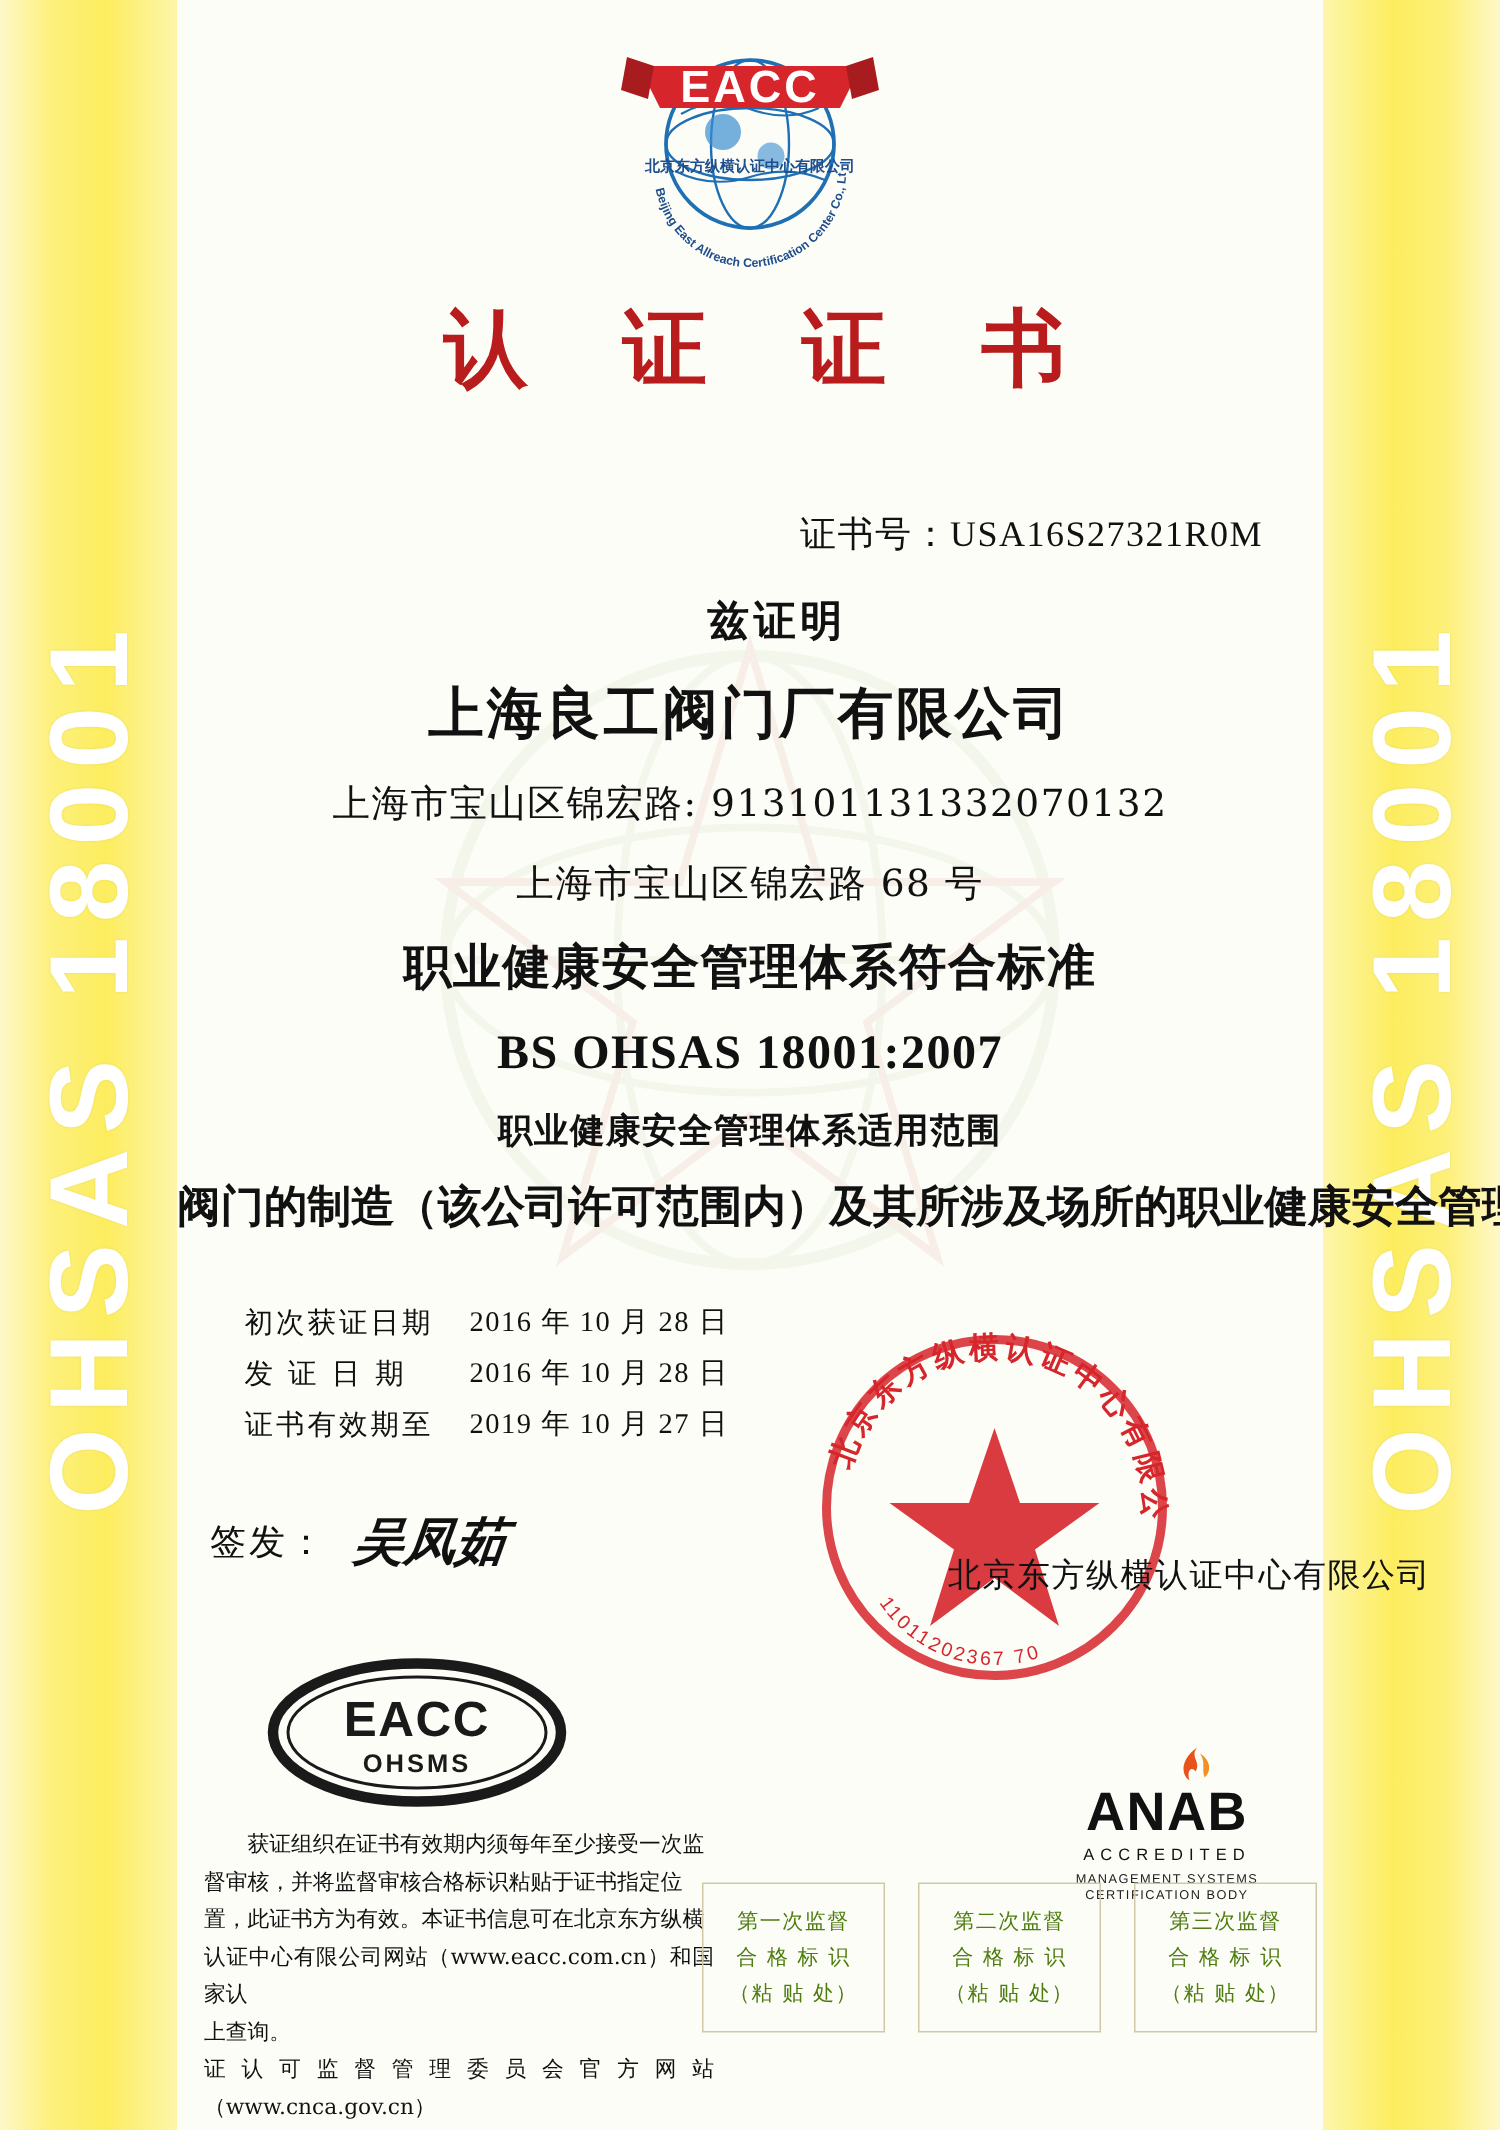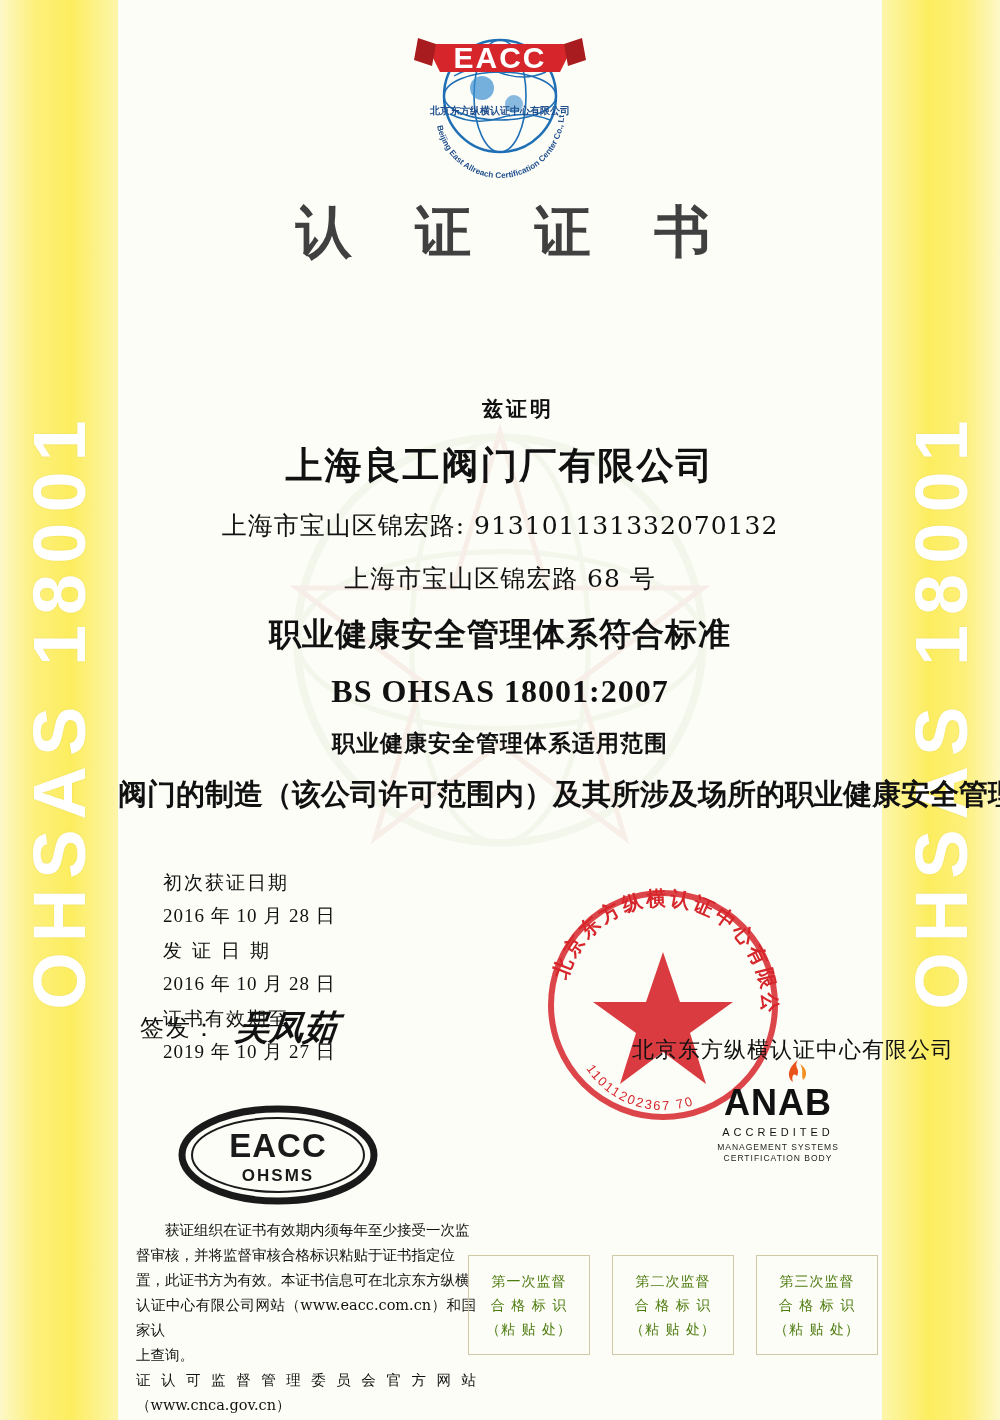--- a/index.html
+++ b/index.html
@@ -75,21 +75,21 @@
   .title {
     position: absolute;
     left: 6px;
     right: 0;
     top: 195px;
     text-align: center;
     font-family: "DejaVu Serif", serif;
     font-weight: bold;
     font-size: 56px;
     letter-spacing: 22px;
-    color: #404040;
+    color: #b91c1c;
     text-indent: 22px;
   }
   .cert-no {
     position: absolute;
     right: 40px;
     top: 340px;
     font-size: 24px;
     color: #111;
     letter-spacing: 1px;
   }
@@ -99,21 +99,21 @@
   .body-block {
     position: absolute;
     left: 0; right: 0;
     top: 395px;
     text-align: center;
     color: #111;
   }
   .line { margin: 0 0 14px 0; }
   .l-hereby {
     font-family: "DejaVu Serif", serif;
-    font-size: 21px;
+    font-size: 28px;
     font-weight: bold;
     letter-spacing: 3px;
     padding-left: 0;
     text-align: center;
     margin-bottom: 18px;
     margin-left: 36px;
   }
   .l-company {
     font-family: "DejaVu Sans", sans-serif;
     font-size: 37px;
@@ -164,21 +164,21 @@
 
   .dates {
     position: absolute;
     left: 45px;
     top: 865px;
     font-family: "DejaVu Serif", serif;
     font-size: 19px;
     color: #111;
     line-height: 34px;
   }
-  .dates .row { display: flex; flex-direction: column; }
+  .dates .row { display: flex; }
   .dates .dlabel { width: 150px; letter-spacing: 2px; }
   .dates .dval { letter-spacing: 1px; font-family: "Liberation Serif", serif; }
 
   .signline {
     position: absolute;
     left: 22px;
     top: 1005px;
     display: flex;
     align-items: center;
   }
@@ -221,21 +221,21 @@
   .eacc-ohsms {
     position: absolute;
     left: 60px;
     top: 1105px;
     width: 200px;
     text-align: center;
   }
   .anab {
     position: absolute;
     left: 545px;
-    top: 1058px;
+    top: 1163px;
     width: 230px;
     text-align: center;
   }
   .anab-word {
     font-family: "Liberation Sans", sans-serif;
     font-weight: bold;
     font-size: 36px;
     letter-spacing: 1px;
     color: #111;
   }
@@ -333,20 +333,23 @@
         <path id="ringpath" d="M26 96 a64 64 0 0 0 128 0" fill="none" stroke="none"></path>
         <text font-family="Liberation Sans, sans-serif" font-size="8.2" fill="#1f4e8c" font-weight="bold">
           <textPath href="#ringpath" startOffset="6%">Beijing East Allreach Certification Center Co., Ltd.</textPath>
         </text>
         <text x="90" y="96" text-anchor="middle" font-family="DejaVu Sans, sans-serif" font-size="10" font-weight="bold" fill="#1f4e8c">北京东方纵横认证中心有限公司</text>
       </svg>
     </div>
 
     <div class="title">认 证 证 书</div>
 
+    <div class="cert-no">
+      <span class="label">证书号：</span><span class="value">USA16S27321R0M</span>
+    </div>
 
     <div class="body-block">
       <div class="line l-hereby">兹证明</div>
       <div class="line l-company">上海良工阀门厂有限公司</div>
       <div class="line l-credit">上海市宝山区锦宏路: 913101131332070132</div>
       <div class="line l-address">上海市宝山区锦宏路 68 号</div>
       <div class="line l-conform">职业健康安全管理体系符合标准</div>
       <div class="line l-standard">BS OHSAS 18001:2007</div>
       <div class="line l-scope-label">职业健康安全管理体系适用范围</div>
       <div class="line l-scope">阀门的制造（该公司许可范围内）及其所涉及场所的职业健康安全管理活动</div>

